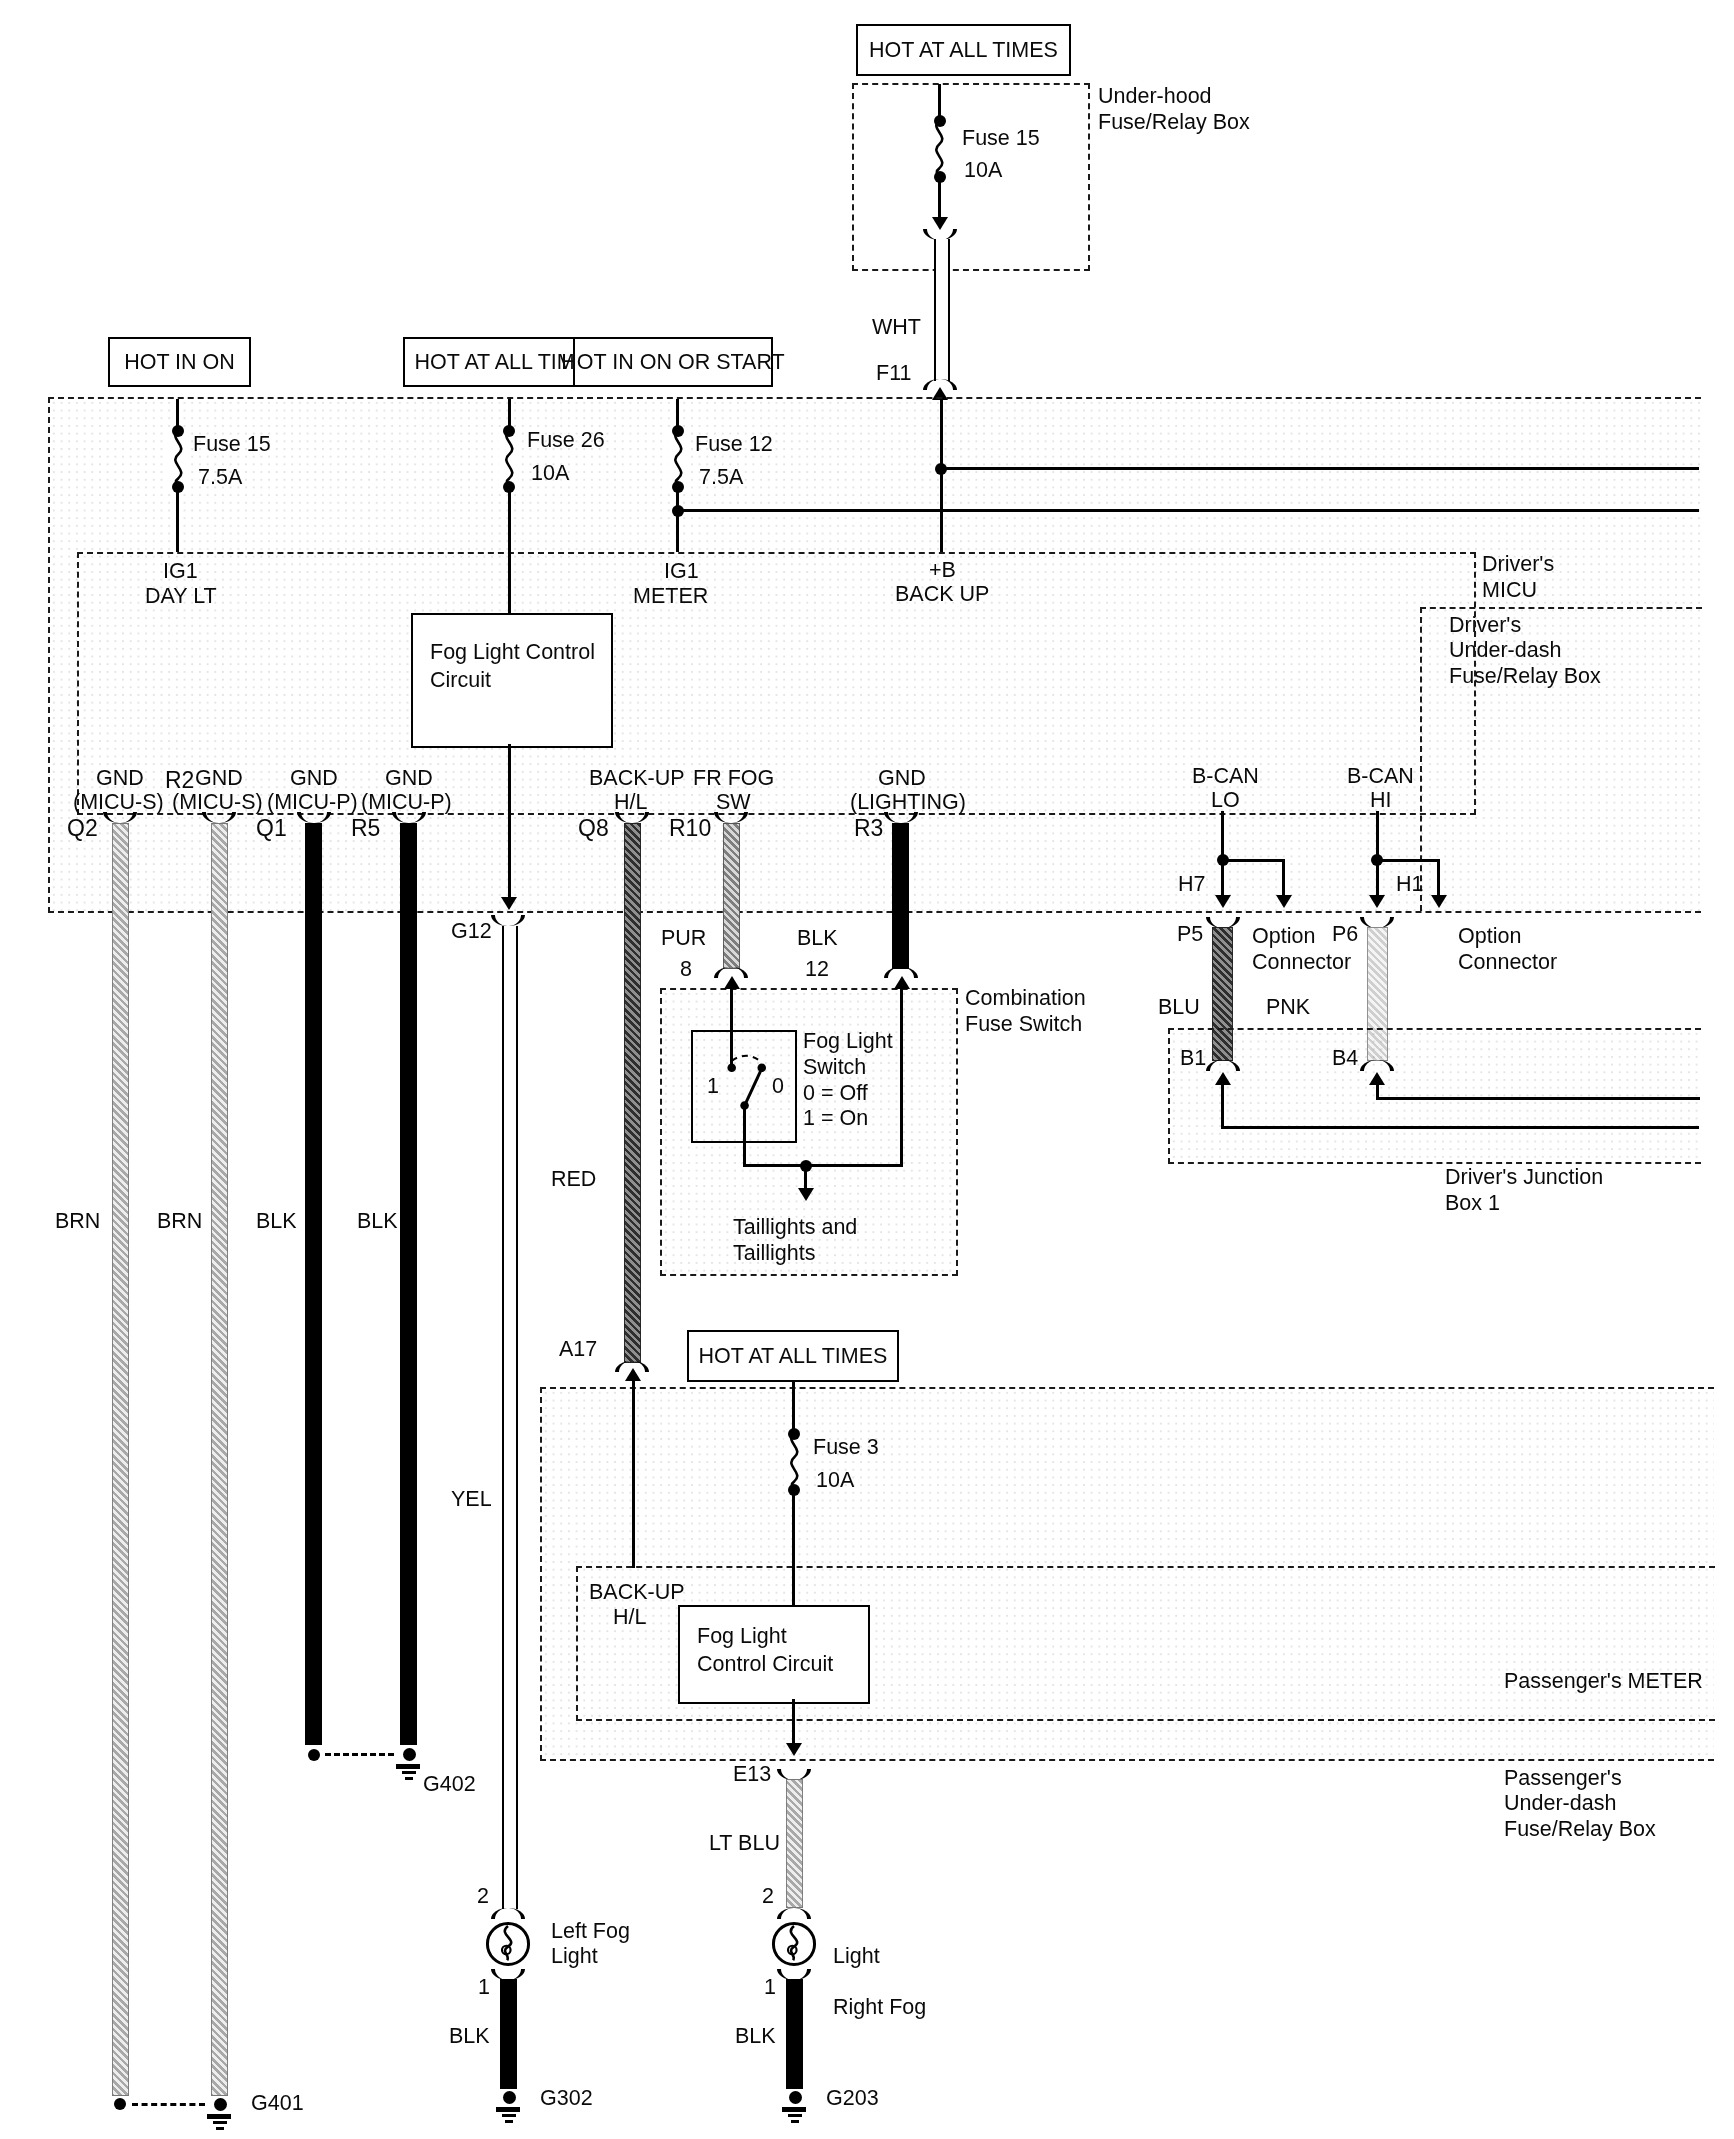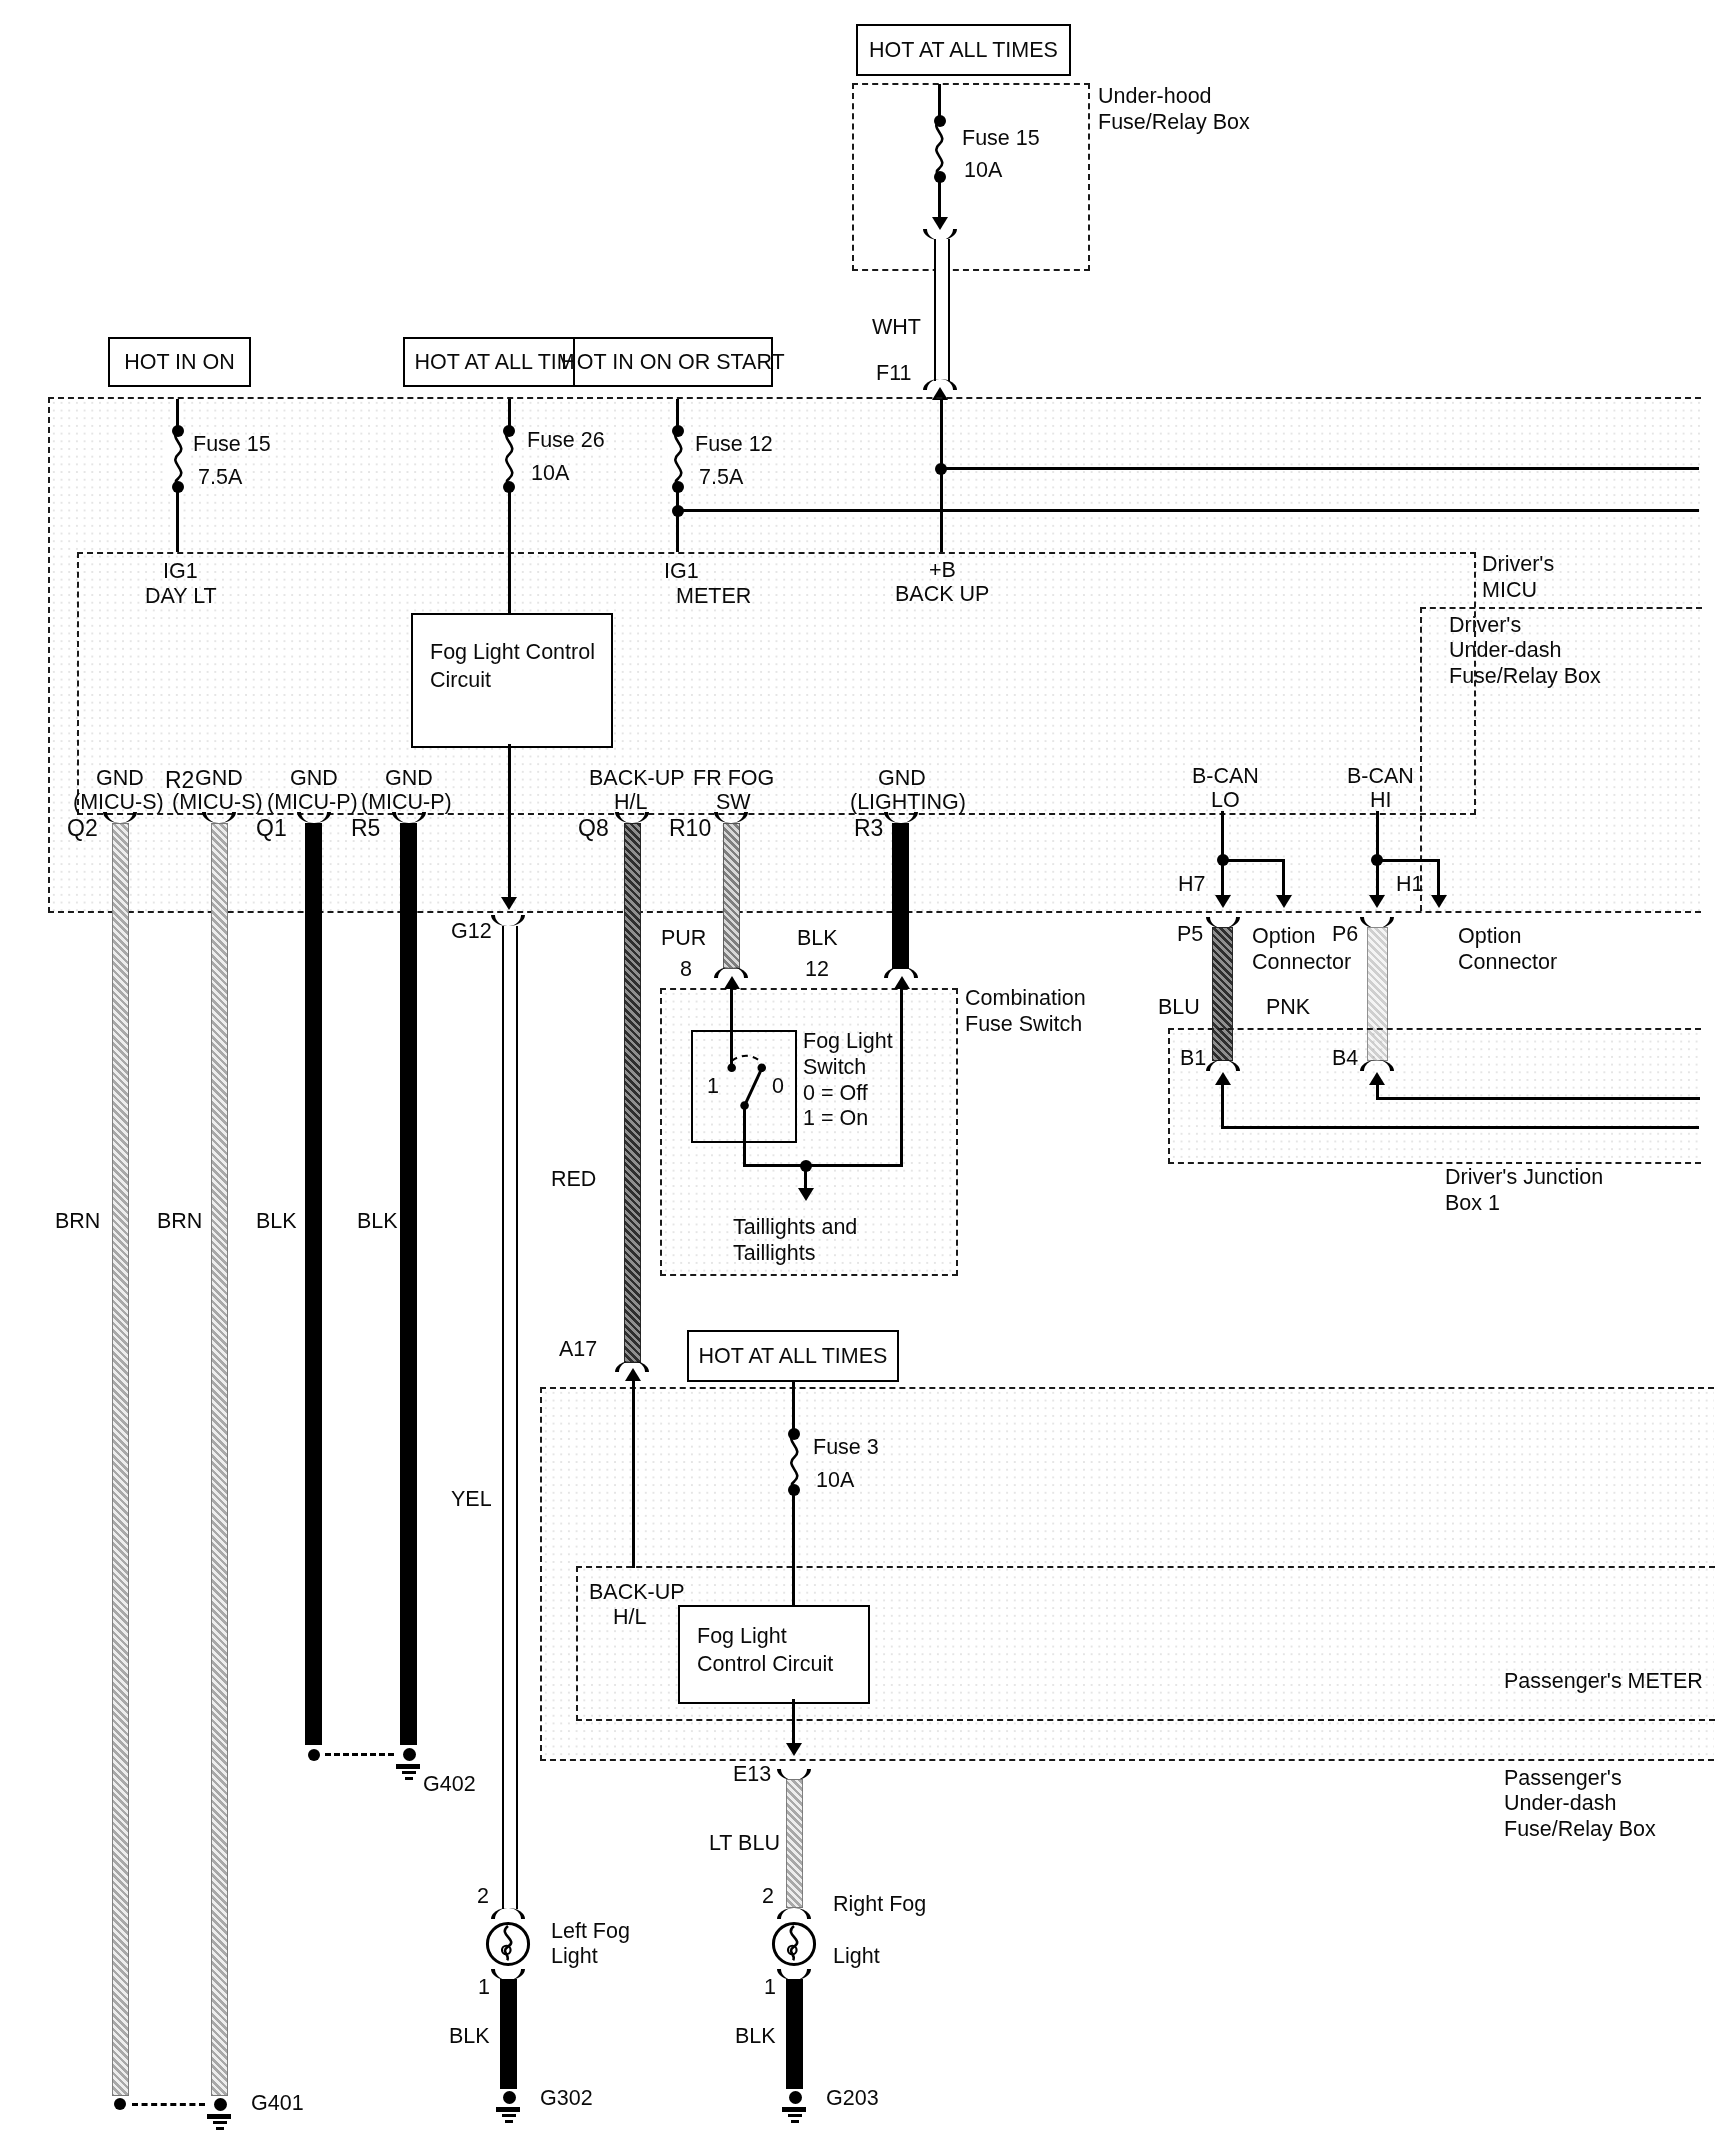--- a/index.html
+++ b/index.html
@@ -110,21 +110,21 @@
   <div class="dot" style="left:941px;top:469px"></div>
   <div class="hl" style="left:941px;top:467px;width:758px"></div>
 
   <div class="db" style="left:77px;top:552px;width:1395px;height:259px"></div>
   <div class="t" style="left:1482px;top:552px">Driver's</div>
   <div class="t" style="left:1482px;top:578px">MICU</div>
 
   <div class="t" style="left:163px;top:559px">IG1</div>
   <div class="t" style="left:145px;top:584px">DAY LT</div>
   <div class="t" style="left:664px;top:559px">IG1</div>
-  <div class="t" style="left:676px;top:584px">METER</div>
+  <div class="t" style="left:633px;top:584px">METER</div>
   <div class="t" style="left:929px;top:558px">+B</div>
   <div class="t" style="left:895px;top:582px">BACK UP</div>
 
   <div class="vl" style="left:508px;top:552px;height:64px"></div>
   <div class="bx" style="left:411px;top:613px;width:198px;height:131px"></div>
   <div class="t" style="left:430px;top:640px">Fog Light Control</div>
   <div class="t" style="left:430px;top:668px">Circuit</div>
   <div class="vl" style="left:508px;top:744px;height:155px"></div>
   <div class="ad" style="left:509px;top:897px"></div>
 
@@ -342,21 +342,21 @@
   <div class="capb" style="left:794px;top:1769px"></div>
   <div class="bar b-hl" style="left:786px;top:1779px;height:129px"></div>
   <div class="t" style="left:709px;top:1831px">LT BLU</div>
   <div class="t" style="left:762px;top:1884px">2</div>
   <div class="cap" style="left:794px;top:1908px"></div>
   <svg width="48" height="48" viewBox="0 0 56 56" style="left:770px;top:1920px">
       <circle cx="28" cy="28" r="24" fill="#fff" stroke="#000" stroke-width="3.5"></circle>
       <path d="M28 7 C 15 17 41 23 28 31 C 19 37 31 41 27 47" fill="none" stroke="#000" stroke-width="3"></path>
       <circle cx="26" cy="35" r="5" fill="none" stroke="#000" stroke-width="2.5"></circle>
     </svg>
-  <div class="t" style="left:833px;top:1892px">Right Fog</div>
+  <div class="t" style="left:833px;top:1995px">Right Fog</div>
   <div class="t" style="left:833px;top:1944px">Light</div>
   <div class="t" style="left:764px;top:1975px">1</div>
   <div class="capb" style="left:794px;top:1969px"></div>
   <div class="bar b-solid" style="left:786px;top:1979px;height:110px"></div>
   <div class="t" style="left:735px;top:2024px">BLK</div>
   <div class="gnd" style="left:779px;top:2091px">
       <i class="gd"></i>
       <i class="g1"></i>
       <i class="g2"></i>
       <i class="g3"></i>

